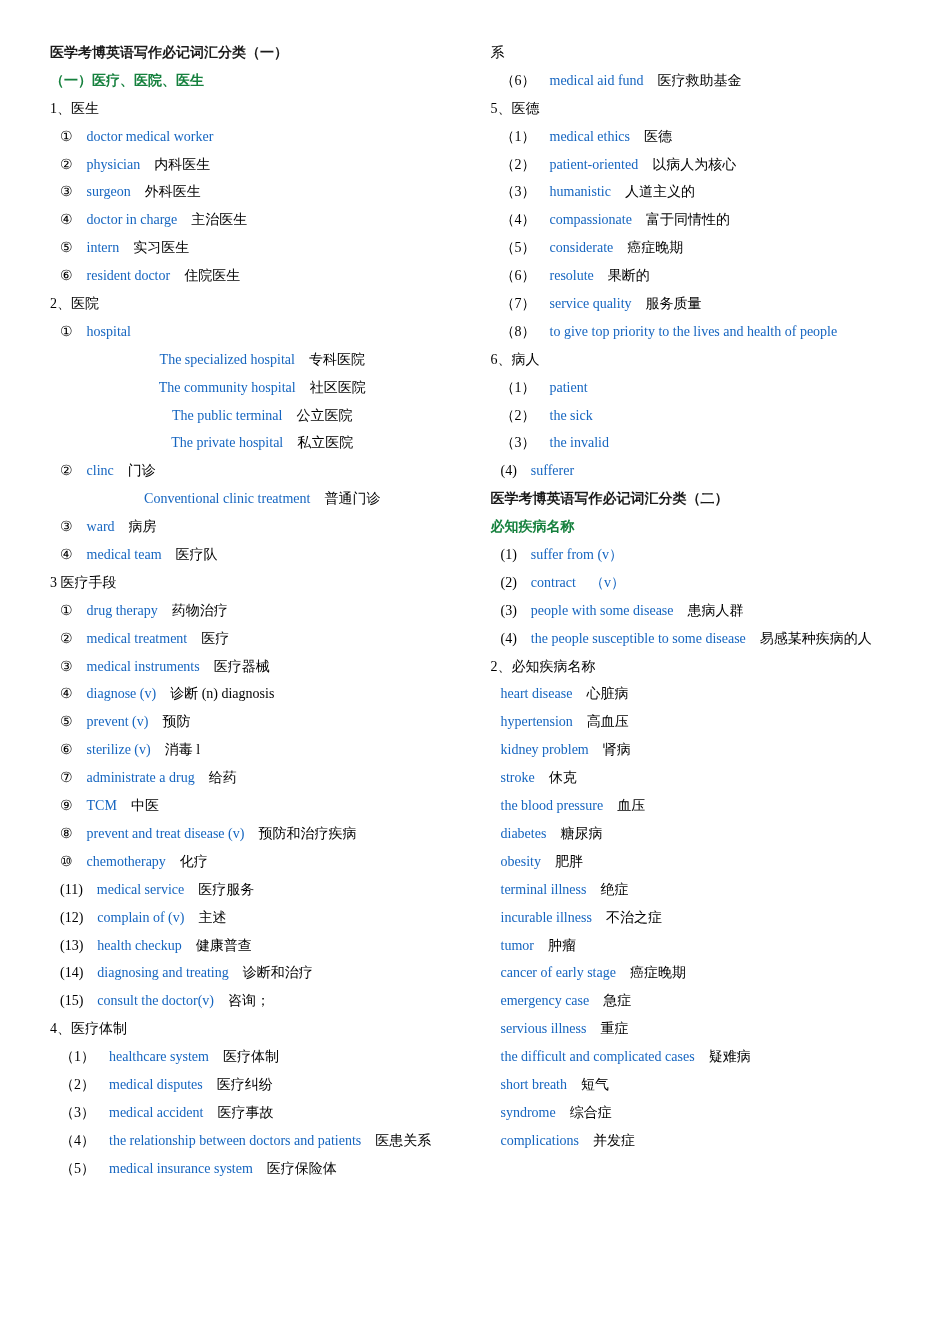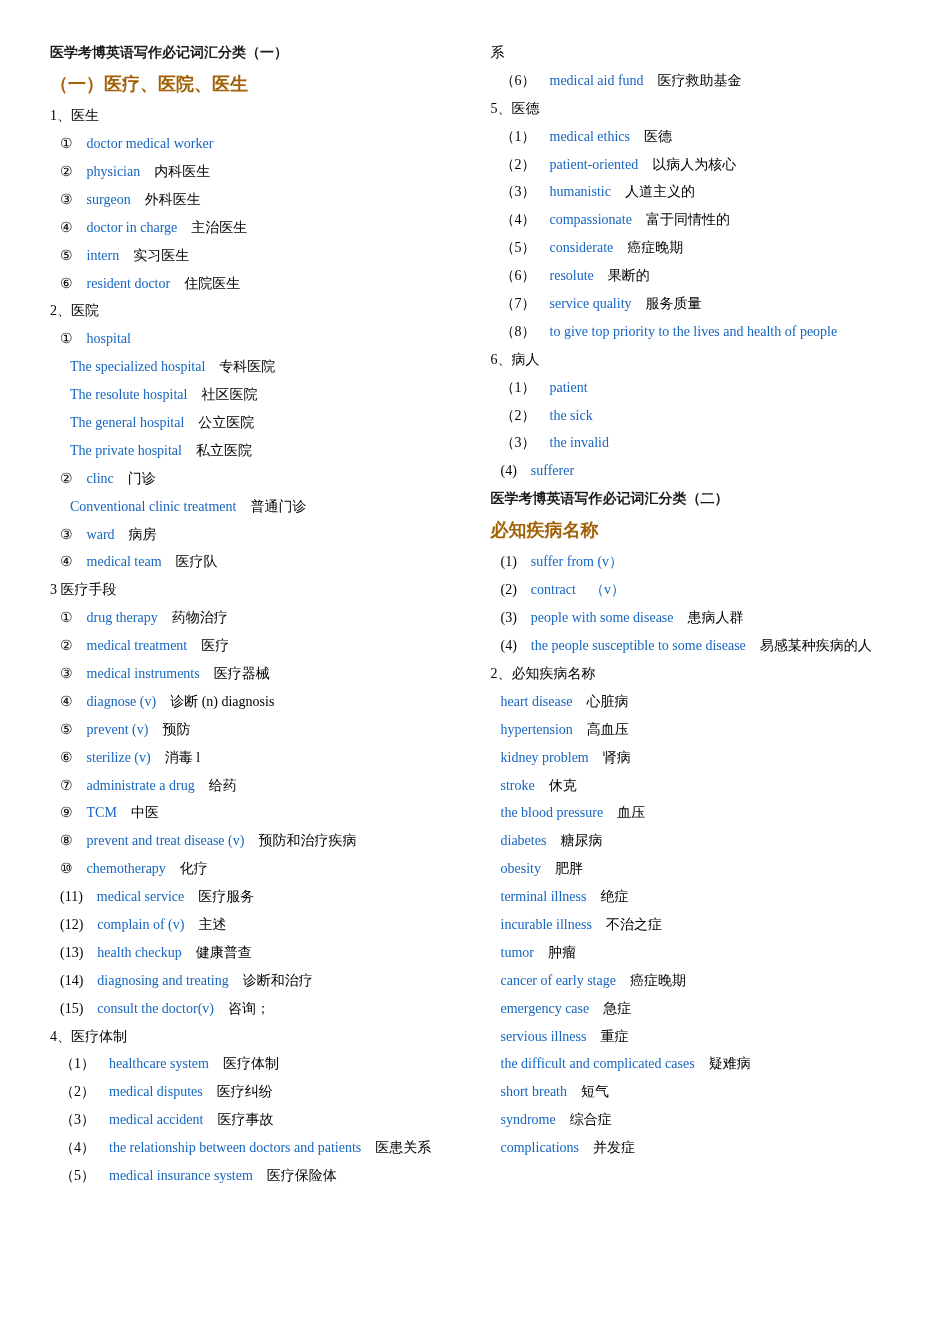--- a/index.html
+++ b/index.html
@@ -25,41 +25,42 @@
       flex: 1;
       min-width: 0;
     }
     .section-title {
       color: #1a1a1a;
       font-weight: bold;
       font-size: 14px;
       margin-bottom: 4px;
     }
     .sub-title {
-      color: #a16207;
+      color: #15803d;
       font-weight: bold;
-      font-size: 18px;
+      font-size: 14px;
       margin-bottom: 2px;
     }
     .en-blue {
       color: #1565c0;
     }
     .zh-black {
       color: #000;
     }
     .line {
       display: block;
       margin-bottom: 2px;
       line-height: 1.85;
     }
     .indent1 {
       padding-left: 10px;
     }
     .indent2 {
       padding-left: 20px;
+      text-align: center;
     }
     .num-circle {
       color: #000;
     }
     p { margin-bottom: 2px; }
   </style>
 </head>
 <body>
 
 <div class="page">
@@ -71,22 +72,22 @@
     <p class="line indent1"><span class="num-circle">①</span>　<span class="en-blue">doctor medical worker</span></p>
     <p class="line indent1"><span class="num-circle">②</span>　<span class="en-blue">physician</span>　<span class="zh-black">内科医生</span></p>
     <p class="line indent1"><span class="num-circle">③</span>　<span class="en-blue">surgeon</span>　<span class="zh-black">外科医生</span></p>
     <p class="line indent1"><span class="num-circle">④</span>　<span class="en-blue">doctor in charge</span>　<span class="zh-black">主治医生</span></p>
     <p class="line indent1"><span class="num-circle">⑤</span>　<span class="en-blue">intern</span>　<span class="zh-black">实习医生</span></p>
     <p class="line indent1"><span class="num-circle">⑥</span>　<span class="en-blue">resident doctor</span>　<span class="zh-black">住院医生</span></p>
 
     <p class="line">2、医院</p>
     <p class="line indent1"><span class="num-circle">①</span>　<span class="en-blue">hospital</span></p>
     <p class="line indent2"><span class="en-blue">The specialized hospital</span>　<span class="zh-black">专科医院</span></p>
-    <p class="line indent2"><span class="en-blue">The resolute hospital</span>　<span class="zh-black">社区医院</span></p>
-    <p class="line indent2"><span class="en-blue">The general hospital</span>　<span class="zh-black">公立医院</span></p>
+    <p class="line indent2"><span class="en-blue">The community hospital</span>　<span class="zh-black">社区医院</span></p>
+    <p class="line indent2"><span class="en-blue">The public terminal</span>　<span class="zh-black">公立医院</span></p>
     <p class="line indent2"><span class="en-blue">The private hospital</span>　<span class="zh-black">私立医院</span></p>
     <p class="line indent1"><span class="num-circle">②</span>　<span class="en-blue">clinc</span>　<span class="zh-black">门诊</span></p>
     <p class="line indent2"><span class="en-blue">Conventional clinic treatment</span>　<span class="zh-black">普通门诊</span></p>
     <p class="line indent1"><span class="num-circle">③</span>　<span class="en-blue">ward</span>　<span class="zh-black">病房</span></p>
     <p class="line indent1"><span class="num-circle">④</span>　<span class="en-blue">medical team</span>　<span class="zh-black">医疗队</span></p>
 
     <p class="line">3  医疗手段</p>
     <p class="line indent1"><span class="num-circle">①</span>　<span class="en-blue">drug therapy</span>　<span class="zh-black">药物治疗</span></p>
     <p class="line indent1"><span class="num-circle">②</span>　<span class="en-blue">medical treatment</span>　<span class="zh-black">医疗</span></p>
     <p class="line indent1"><span class="num-circle">③</span>　<span class="en-blue">medical instruments</span>　<span class="zh-black">医疗器械</span></p>

